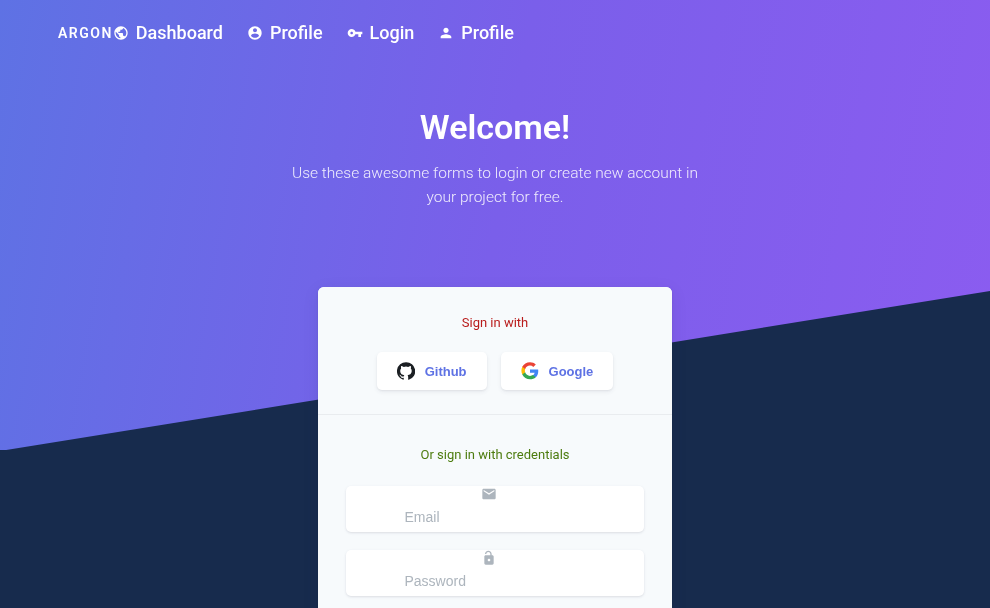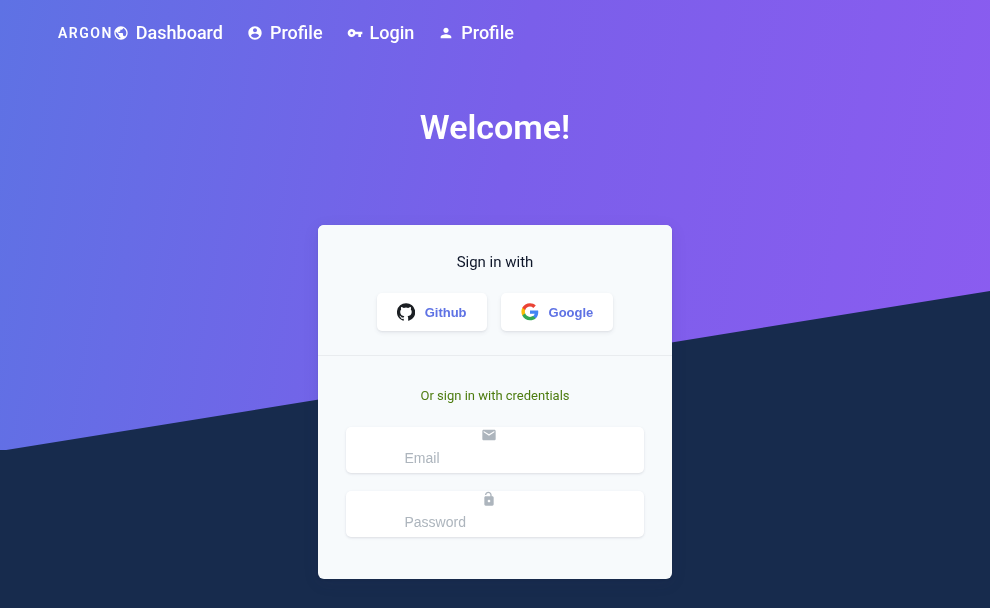--- a/index.html
+++ b/index.html
@@ -83,22 +83,22 @@
   box-shadow: 0 4px 16px rgba(50,50,93,.1), 0 1px 3px rgba(0,0,0,.08);
   overflow: hidden;
 }
 .card-top {
   background: #f7fafc;
   padding: 28px 24px 24px;
   text-align: center;
   border-bottom: 1px solid #e9ecef;
 }
 .signin-with {
-  font-size: 15px;
-  color: #0f172a;
+  font-size: 13px;
+  color: #b91c1c;
   margin-bottom: 22px;
 }
 .social-row {
   display: flex;
   justify-content: center;
   gap: 14px;
 }
 .social-btn {
   display: flex;
   align-items: center;
@@ -181,20 +181,24 @@
       <svg viewBox="0 0 24 24">
           <path d="M12 12c2.21 0 4-1.79 4-4s-1.79-4-4-4-4 1.79-4 4 1.79 4 4 4zm0 2c-2.67 0-8 1.34-8 4v2h16v-2c0-2.66-5.33-4-8-4z"></path>
         </svg>
       <span>Profile</span>
     </div>
   </div>
 </nav>
 
 <div class="hero-text">
   <h1 class="hero-title">Welcome!</h1>
+  <div class="hero-sub">
+    <div>Use these awesome forms to login or create new account in</div>
+    <div>your project for free.</div>
+  </div>
 </div>
 
 <div class="card">
   <div class="card-top">
     <div class="signin-with">Sign in with</div>
     <div class="social-row">
       <button class="social-btn">
         <svg viewBox="0 0 24 24">
             <path fill="#1b1f23" d="M12 .3a12 12 0 0 0-3.8 23.4c.6.1.8-.3.8-.6v-2c-3.3.7-4-1.6-4-1.6-.6-1.4-1.4-1.8-1.4-1.8-1-.7.1-.7.1-.7 1.2.1 1.8 1.2 1.8 1.2 1 1.8 2.8 1.3 3.5 1 .1-.8.4-1.3.8-1.6-2.7-.3-5.5-1.3-5.5-5.9 0-1.3.5-2.4 1.2-3.2-.1-.3-.5-1.6.1-3.2 0 0 1-.3 3.4 1.2a11.5 11.5 0 0 1 6 0c2.3-1.5 3.3-1.2 3.3-1.2.7 1.6.2 2.9.1 3.2.8.8 1.2 1.9 1.2 3.2 0 4.6-2.8 5.6-5.5 5.9.4.4.8 1.1.8 2.3v3.3c0 .3.2.7.8.6A12 12 0 0 0 12 .3"></path>
           </svg>

